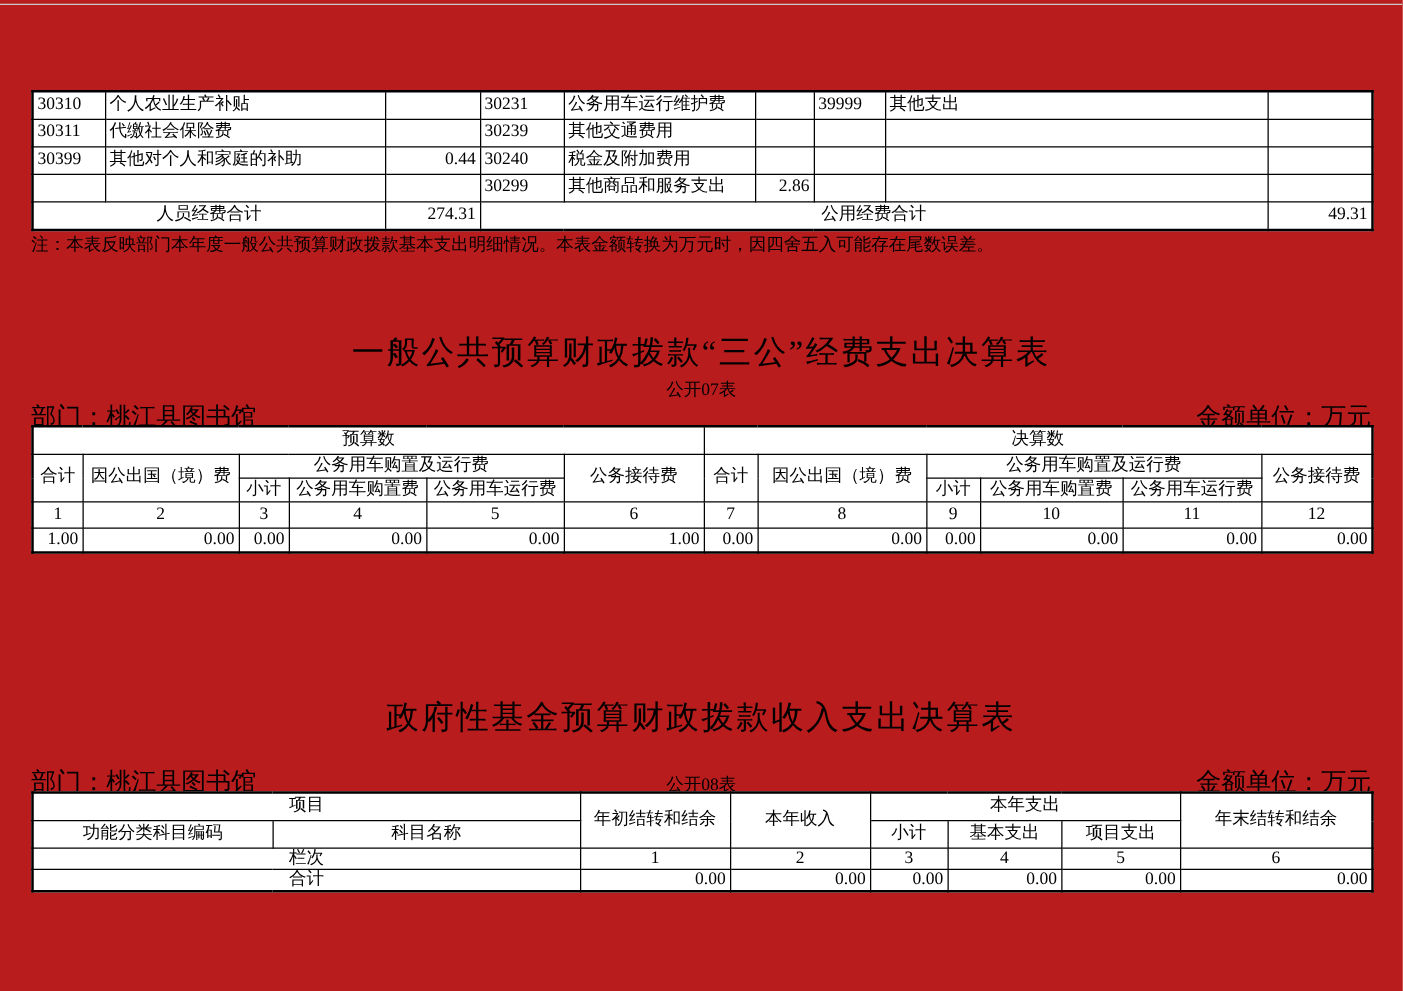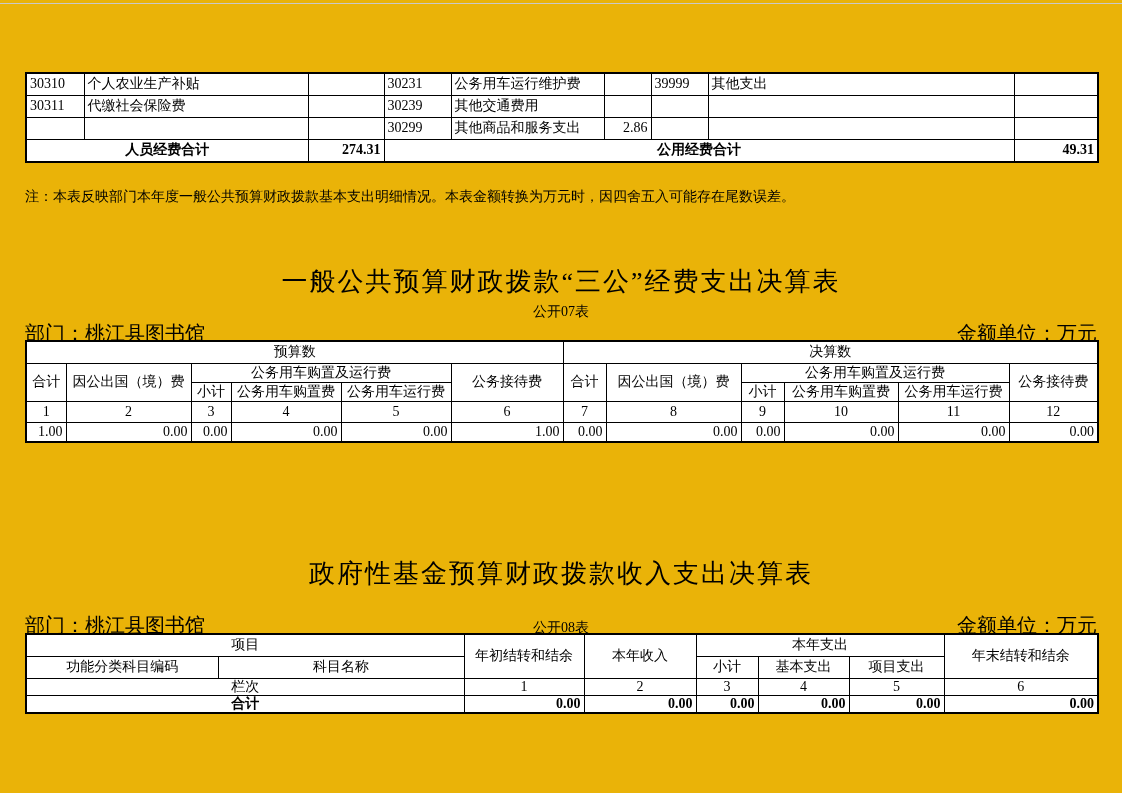--- a/index.html
+++ b/index.html
@@ -1,32 +1,32 @@
 <!DOCTYPE html>
 <html><head>
 <meta charset="utf-8">
 <style>
   html,body { margin:0; padding:0; }
   body {
     width:1122px; height:793px; background:#ffffff; color:#000;
     font-family:"Liberation Serif","DejaVu Serif",serif;
   }
-  .page { position:relative; width:1122px; height:793px; background:#eab308; overflow:hidden; }
+  .page { position:relative; width:1122px; height:793px; background:#b91c1c; overflow:hidden; }
   .abs { position:absolute; }
   .top-rule { top:3px; left:0; width:1122px; border-top:1px solid #c9c9c9; height:0; }
 
   table.doc { border-collapse:collapse; table-layout:fixed; border:2px solid #000; background:#fff; }
   table.doc td {
     border:1px solid #000; font-size:14px; line-height:1.15;
     padding:0 3px; white-space:nowrap; overflow:hidden; vertical-align:middle;
   }
   .c { text-align:center; }
   .r { text-align:right; }
   .l { text-align:left; }
-  .b { font-weight:bold; }
+  .b { font-weight:normal; }
 
   tr.h22 td { height:21px; }
   tr.h21 td { height:20px; }
   tr.h19 td { height:18px; }
   tr.h17 td { height:16px; }
   tr.h15 td { height:14px; }
 
   .note { font-size:14px; line-height:20px; color:#000; }
   .doc-title { width:1122px; left:0; text-align:center; font-size:26px; letter-spacing:2px; }
   .meta { font-size:20px; }
@@ -63,20 +63,31 @@
       <td class="l">39999</td>
       <td class="l">其他支出</td>
       <td class="r"></td>
     </tr>
     <tr class="h22">
       <td class="l">30311</td>
       <td class="l">代缴社会保险费</td>
       <td class="r"></td>
       <td class="l">30239</td>
       <td class="l">其他交通费用</td>
+      <td class="r"></td>
+      <td class="l"></td>
+      <td class="l"></td>
+      <td class="r"></td>
+    </tr>
+    <tr class="h22">
+      <td class="l">30399</td>
+      <td class="l">其他对个人和家庭的补助</td>
+      <td class="r">0.44</td>
+      <td class="l">30240</td>
+      <td class="l">税金及附加费用</td>
       <td class="r"></td>
       <td class="l"></td>
       <td class="l"></td>
       <td class="r"></td>
     </tr>
     <tr class="h22">
       <td class="l"></td>
       <td class="l"></td>
       <td class="r"></td>
       <td class="l">30299</td>

